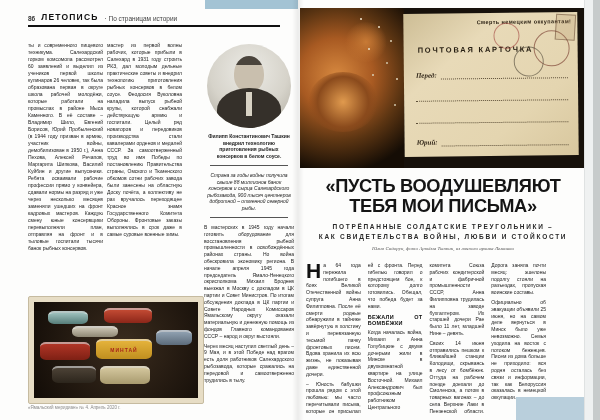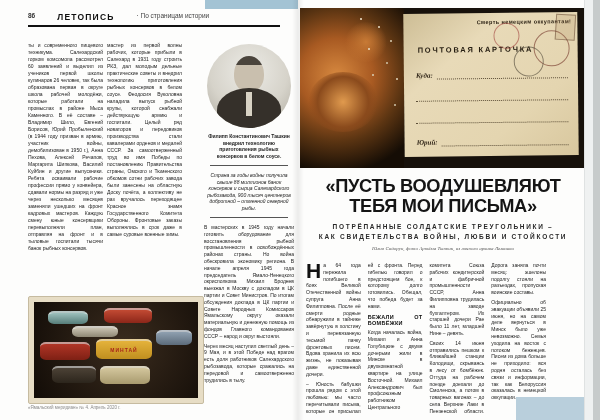--- a/index.html
+++ b/index.html
@@ -1,21 +1,21 @@
 <!DOCTYPE html>
 <html lang="ru"><head>
 <meta charset="utf-8">
 <style>
   html,body{margin:0;padding:0;background:#ffffff;}
   *{box-sizing:border-box;}
   .spread{position:relative;width:600px;height:420px;background:#fdfdfc;overflow:hidden;
           font-family:"Liberation Sans","DejaVu Sans",sans-serif;color:#1c1c1c;}
 
   
-  .lp-header{position:absolute;left:28px;top:12px;width:260px;display:flex;align-items:flex-start;gap:22px;}
+  .lp-header{position:absolute;left:28px;top:12px;width:260px;display:flex;align-items:flex-end;gap:6px;}
   .lp-pagenum{font-size:6.5px;font-weight:bold;color:#333;}
   .lp-rubric{font-size:8.5px;font-weight:bold;letter-spacing:1.2px;color:#111;}
   .lp-rubric-sub{font-size:6.5px;color:#444;}
   .lp-rule{position:absolute;left:28px;top:25px;width:252px;height:2px;background:#111;}
 
   .lp-col{position:absolute;top:42px;height:252px;width:75px;font-size:5px;line-height:7px;
           text-align:justify;overflow:hidden;color:#222;}
   .lp-col1{left:28px;}
   .lp-col2{left:107px;}
 
@@ -160,21 +160,21 @@
     </div>
     <div class="pc-card">
       <div class="pc-slogan">Смерть немецким оккупантам!</div>
       <div class="pc-title">ПОЧТОВАЯ КАРТОЧКА</div>
       <div class="stamp stamp1"></div>
       <div class="stamp stamp2"></div>
       <div class="stamp stamp3"></div>
       <div class="stamp-rect"></div>
       <div class="pc-fields">
         <div class="pc-row">
-          <span class="pc-label">Куда:</span>
+          <span class="pc-label">Перед:</span>
           <span class="pc-line"></span>
         </div>
         <div class="pc-line solo"></div>
         <div class="pc-line solo"></div>
         <div class="pc-row">
           <span class="pc-label">Юрий:</span>
           <span class="pc-line"></span>
         </div>
       </div>
     </div>

